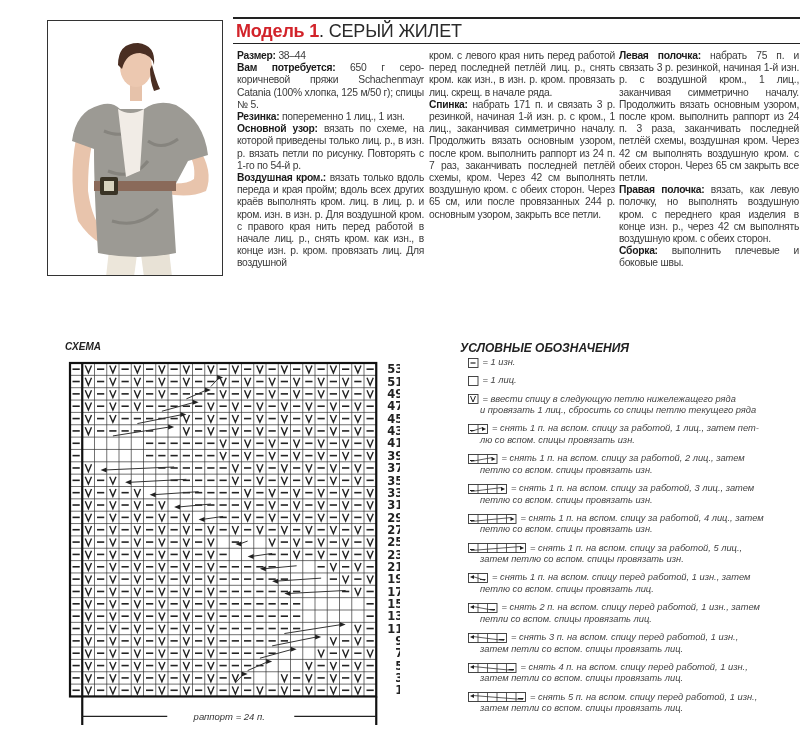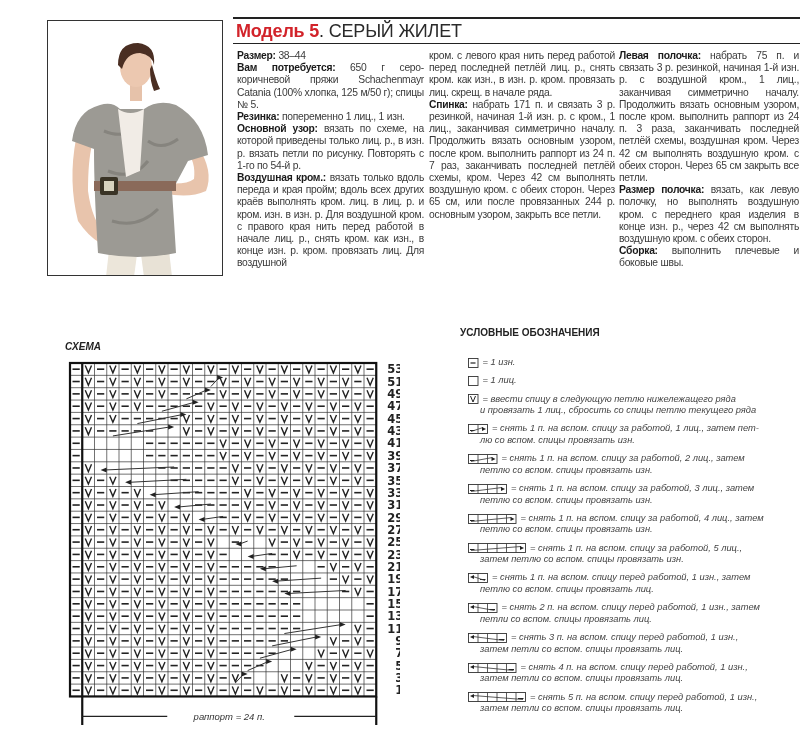--- a/index.html
+++ b/index.html
@@ -19,21 +19,21 @@
 
   .col { position: absolute; top: 50px; font-size: 10.3px; line-height: 12.2px; color: #3a3a3a;
     text-align: justify; font-family: "Liberation Sans Narrow", "Liberation Sans", sans-serif; letter-spacing: -0.25px; }
   .col p { margin: 0; }
   .col b { color: #1a1a1a; }
   .col1 { left: 237px; width: 187px; }
   .col2 { left: 429px; width: 186px; }
   .col3 { left: 619px; width: 180px; }
 
   .chart-title { position: absolute; left: 65px; top: 341px; font-size: 10px; font-weight: bold; font-style: italic; color: #222; }
-  .legend-title { position: absolute; left: 460px; top: 327px; font-size: 10px; font-weight: bold; color: #222; }
+  .legend-title { position: absolute; left: 460px; top: 341px; font-size: 12px; font-weight: bold; font-style: italic; color: #222; }
 
   #chart { position: absolute; left: 60px; top: 355px; width: 340px; height: 370px; }
 
   .legend { position: absolute; left: 456px; top: 357px; width: 340px; font-size: 9.3px; font-style: italic; color: #444; line-height: 11.5px; }
   .lg-item { position: relative; margin-bottom: 6.6px; margin-left: 12px; }
   .lg-item .sym { display: inline-block; vertical-align: middle; height: 10px; margin-right: 4px; }
   .lg-item .sym svg { display: block; }
   .lg-item .txt1 { vertical-align: middle; }
   .lg-item .txt2 { display: block; padding-left: 12px; }
 </style>
@@ -61,38 +61,38 @@
 
     <rect x="82" y="60" width="12" height="20" fill="#e6c2aa"></rect>
     <ellipse cx="88" cy="46" rx="16" ry="20" fill="#ecc8b0"></ellipse>
     <path d="M70 44 Q70 22 90 22 Q108 24 106 44 Q104 34 92 32 Q78 32 74 48 Z" fill="#4a2e22"></path>
     <path d="M104 44 Q108 60 112 68 L106 70 Q102 60 102 48 Z" fill="#4a2e22"></path>
   </svg>
 </div>
 
 <div class="title-rule"></div>
 <div class="title">
-  <span class="model">Модель 5</span><span class="dot">. </span><span class="name">СЕРЫЙ ЖИЛЕТ</span>
+  <span class="model">Модель 1</span><span class="dot">. </span><span class="name">СЕРЫЙ ЖИЛЕТ</span>
 </div>
 <div class="title-rule2"></div>
 
 <div class="col col1">
   <p><b>Размер:</b><span> 38–44</span></p>
   <p><b>Вам потребуется:</b><span> 650 г серо-коричневой пряжи Schachenmayr Catania (100% хлопка, 125 м/50 г); спицы № 5.</span></p>
   <p><b>Резинка:</b><span> попеременно 1 лиц., 1 изн.</span></p>
   <p><b>Основной узор:</b><span> вязать по схеме, на которой приведены только лиц. р., в изн. р. вязать петли по рисунку. Повторять с 1-го по 54-й р.</span></p>
   <p><b>Воздушная кром.:</b><span> вязать только вдоль переда и края пройм; вдоль всех других краёв выполнять кром. лиц. в лиц. р. и кром. изн. в изн. р. Для воздушной кром. с правого края нить перед работой в начале лиц. р., снять кром. как изн., в конце изн. р. кром. провязать лиц. Для воздушной</span></p>
 </div>
 <div class="col col2">
   <p><b></b><span>кром. с левого края нить перед работой перед последней петлёй лиц. р., снять кром. как изн., в изн. р. кром. провязать лиц. скрещ. в начале ряда.</span></p>
   <p><b>Спинка:</b><span> набрать 171 п. и связать 3 р. резинкой, начиная 1-й изн. р. с кром., 1 лиц., заканчивая симметрично началу. Продолжить вязать основным узором, после кром. выполнить раппорт из 24 п. 7 раз, заканчивать последней петлёй схемы, кром. Через 42 см выполнять воздушную кром. с обеих сторон. Через 65 см, или после провязанных 244 р. основным узором, закрыть все петли.</span></p>
 </div>
 <div class="col col3">
   <p><b>Левая полочка:</b><span> набрать 75 п. и связать 3 р. резинкой, начиная 1-й изн. р. с воздушной кром., 1 лиц., заканчивая симметрично началу. Продолжить вязать основным узором, после кром. выполнить раппорт из 24 п. 3 раза, заканчивать последней петлёй схемы, воздушная кром. Через 42 см выполнять воздушную кром. с обеих сторон. Через 65 см закрыть все петли.</span></p>
-  <p><b>Размер полочка:</b><span> вязать, как левую полочку, но выполнять воздушную кром. с переднего края изделия в конце изн. р., через 42 см выполнять воздушную кром. с обеих сторон.</span></p>
+  <p><b>Правая полочка:</b><span> вязать, как левую полочку, но выполнять воздушную кром. с переднего края изделия в конце изн. р., через 42 см выполнять воздушную кром. с обеих сторон.</span></p>
   <p><b>Сборка:</b><span> выполнить плечевые и боковые швы.</span></p>
 </div>
 
 <div class="chart-title">СХЕМА</div>
 <svg id="chart" width="340" height="370">
     <line x1="12.5" x2="19.75" y1="14.175" y2="14.175" stroke="#222" stroke-width="1.6"></line>
     <path d="M25.25 10.5 L28.375 17.85 L31.5 10.5" stroke="#222" stroke-width="1.4" fill="none"></path>
     <line x1="37" x2="44.25" y1="14.175" y2="14.175" stroke="#222" stroke-width="1.6"></line>
     <path d="M49.75 10.5 L52.875 17.85 L56 10.5" stroke="#222" stroke-width="1.4" fill="none"></path>
     <line x1="61.5" x2="68.75" y1="14.175" y2="14.175" stroke="#222" stroke-width="1.6"></line>

